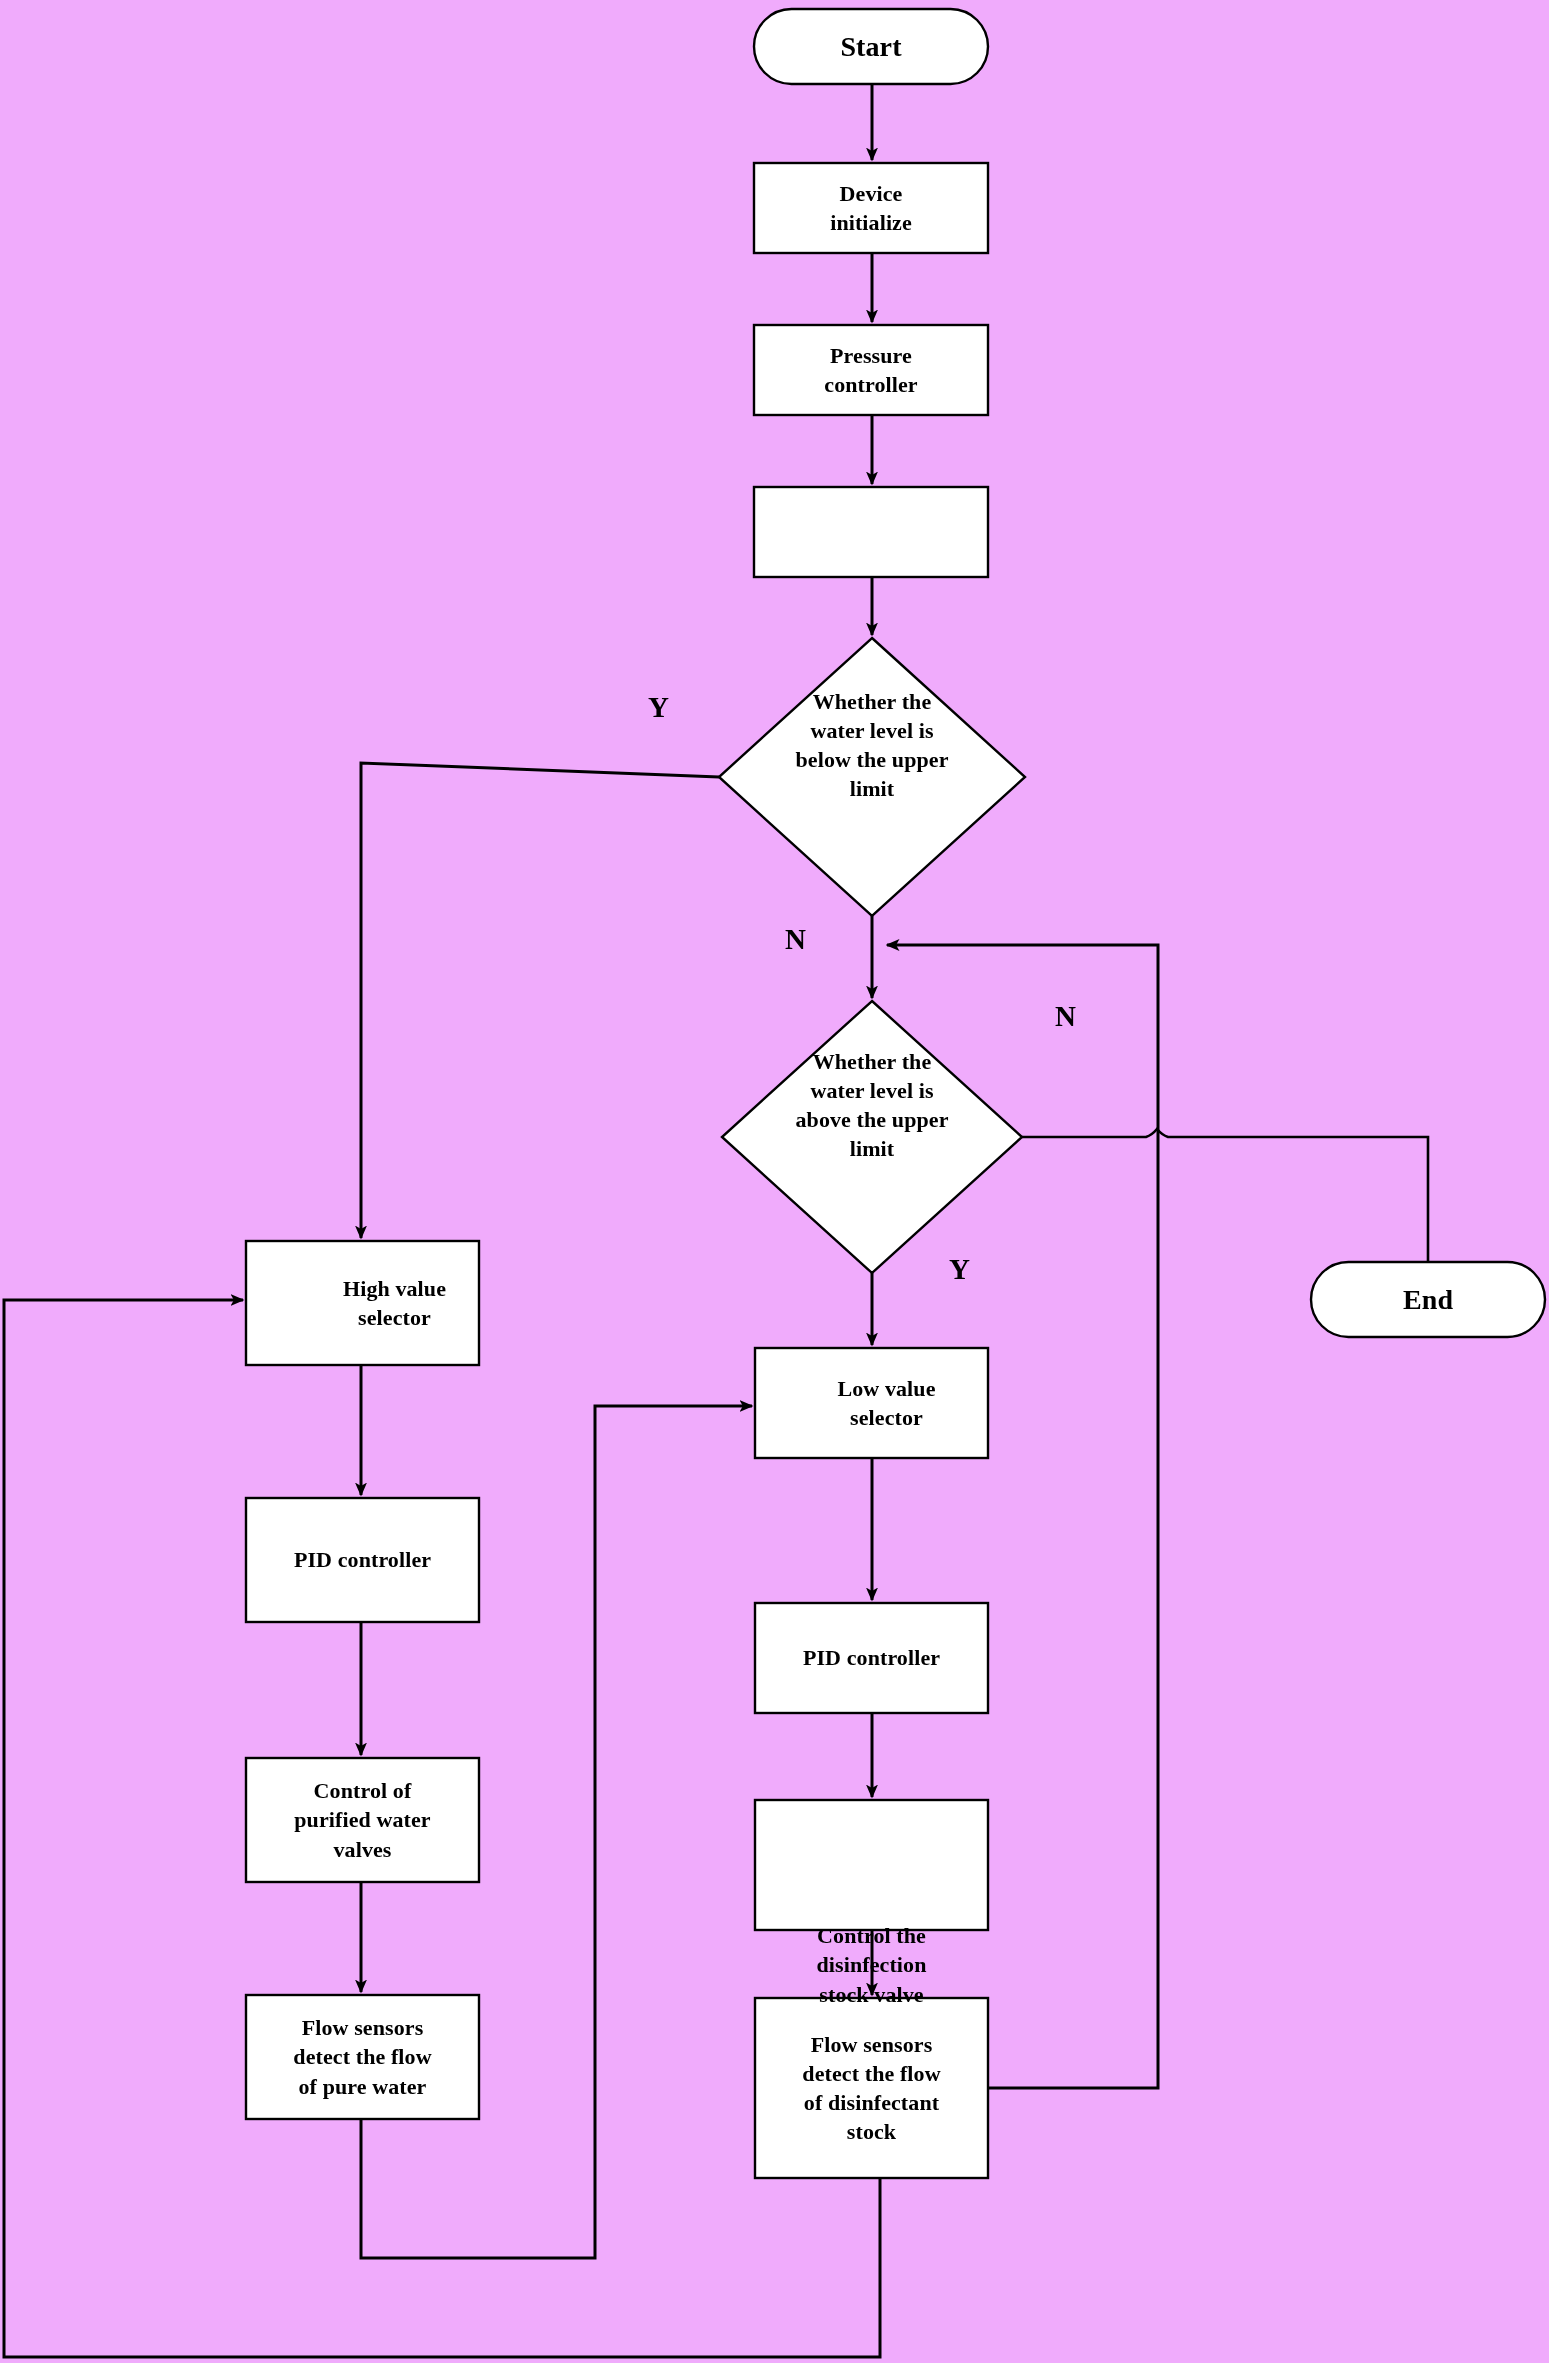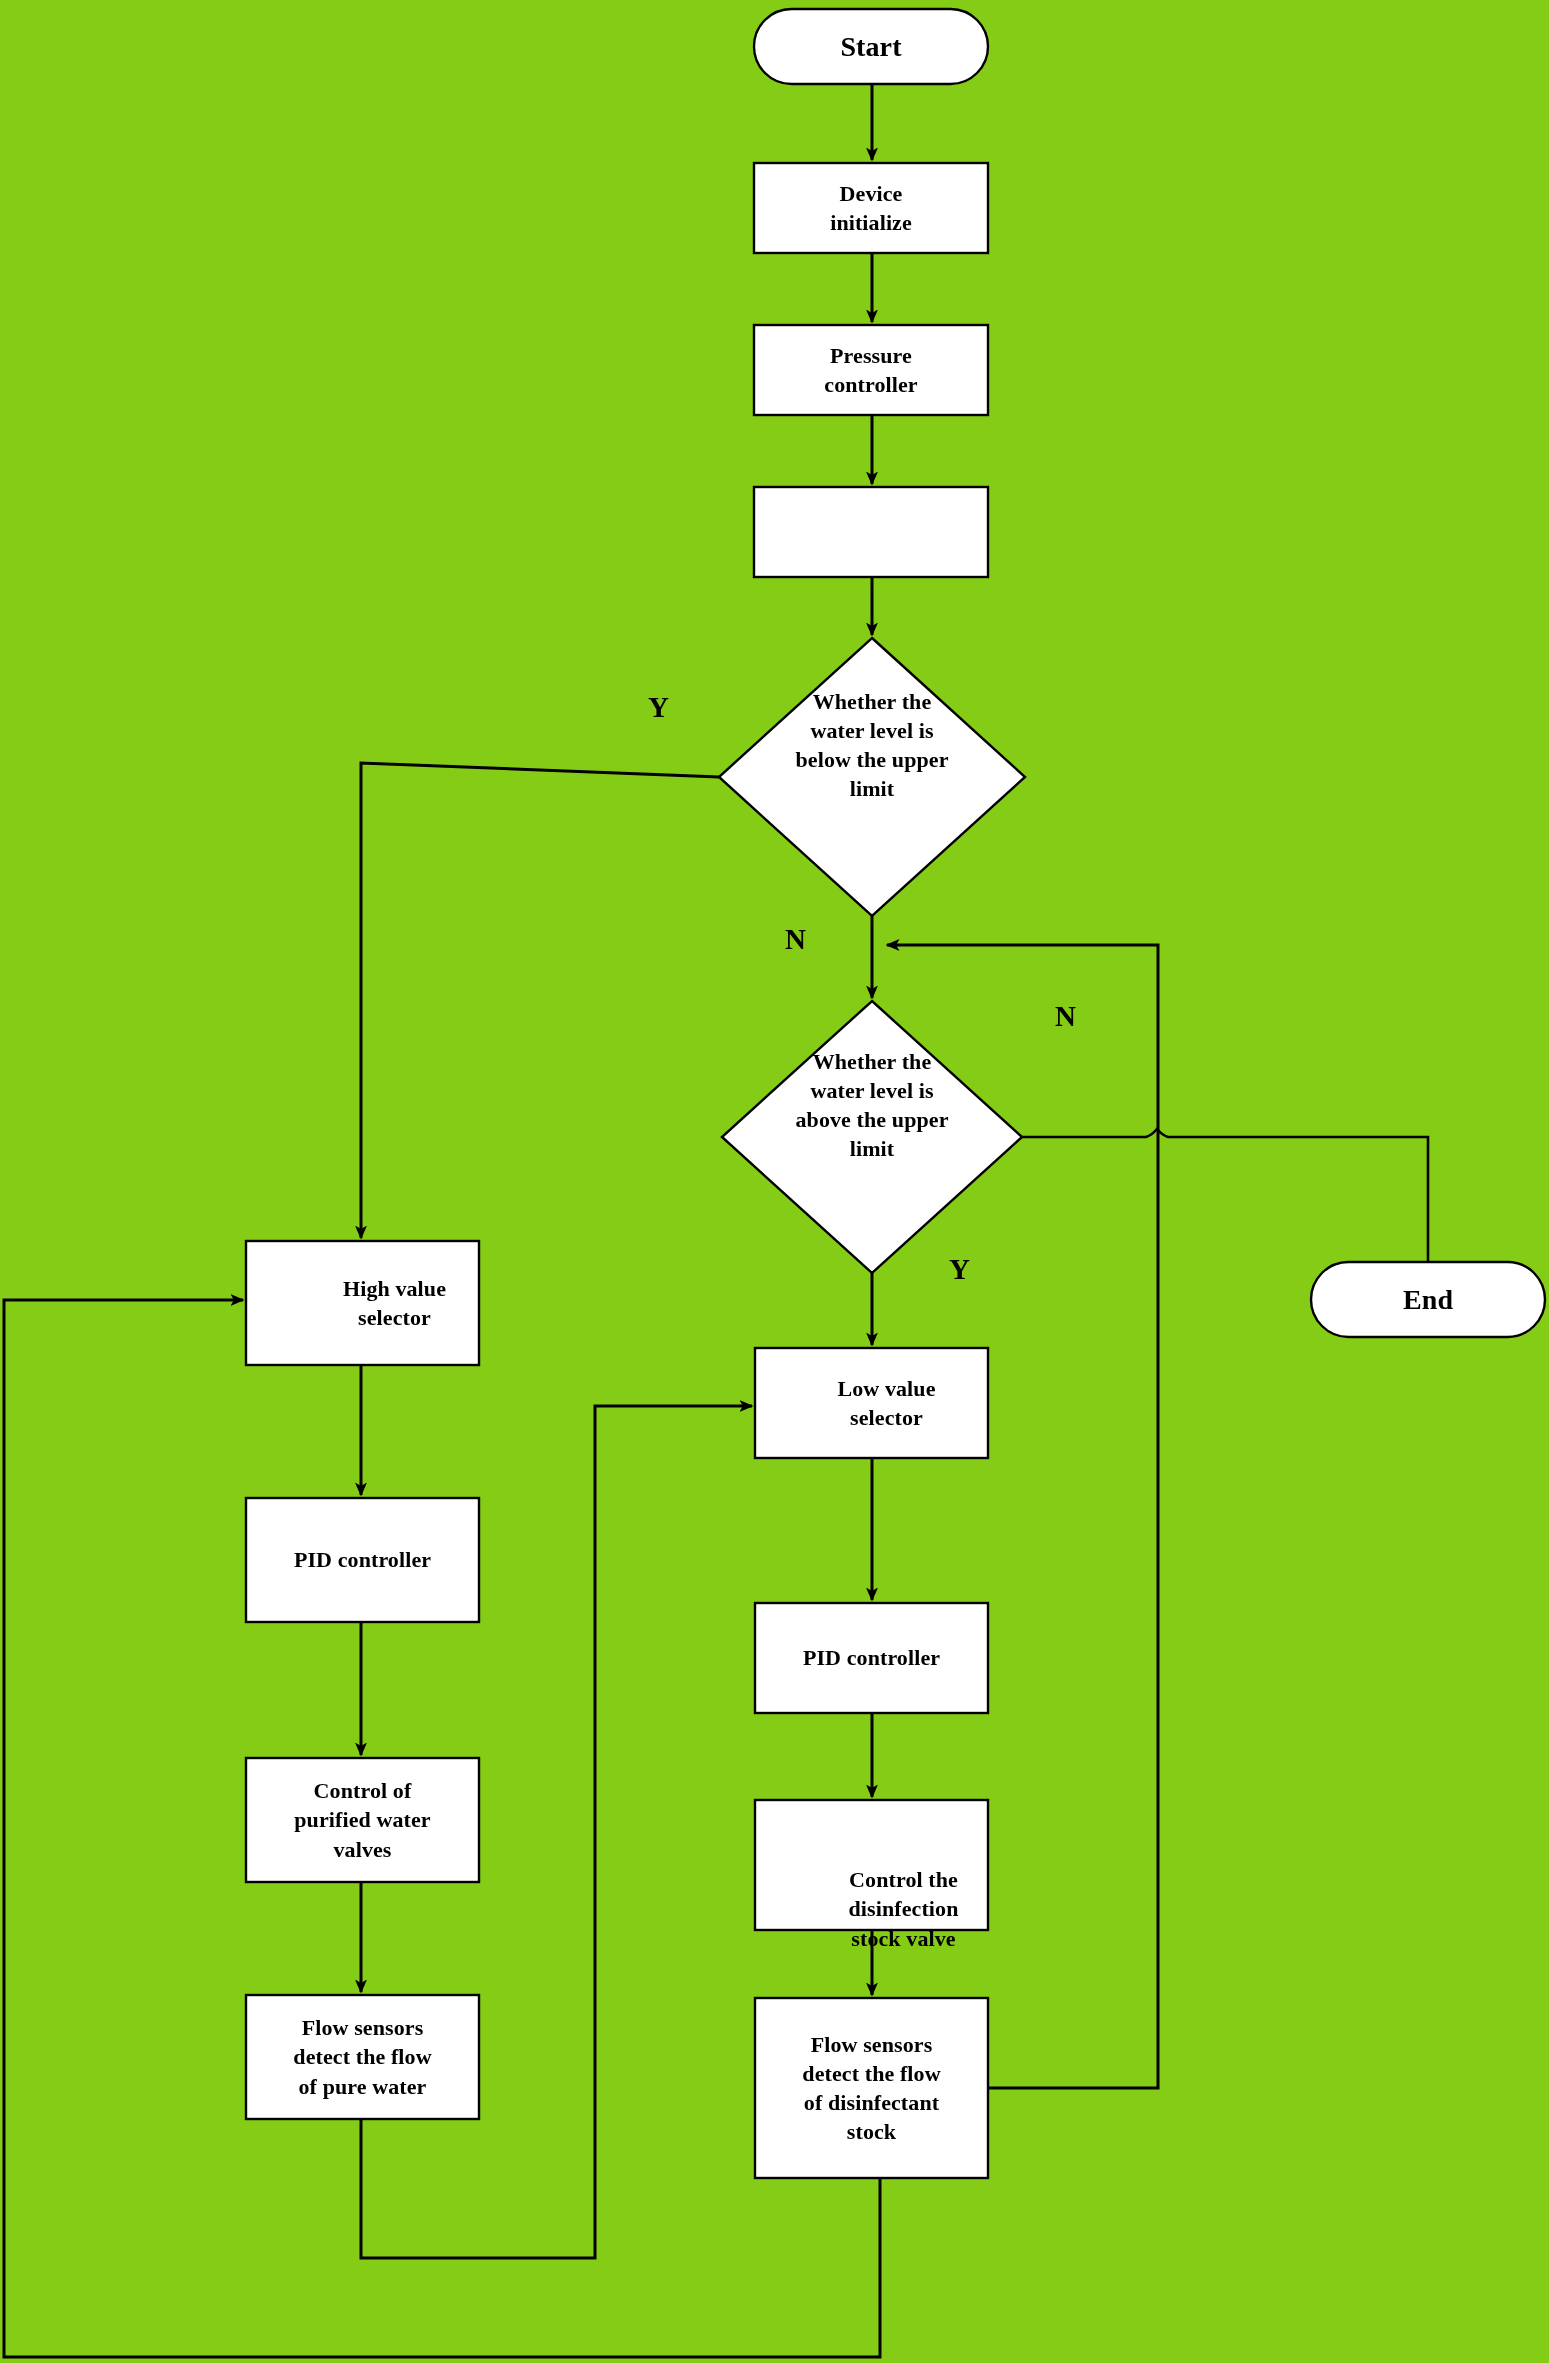--- a/index.html
+++ b/index.html
@@ -1,17 +1,17 @@
 <!DOCTYPE html>
 <html><head>
 <meta charset="utf-8">
 <style>
   html,body{margin:0;padding:0;background:#ffffff;}
   body{width:1549px;height:2363px;font-family:"Liberation Serif","DejaVu Serif",serif;}
-  #sheet{position:relative;width:1549px;height:2363px;overflow:hidden;background:#84cc16;}
+  #sheet{position:relative;width:1549px;height:2363px;overflow:hidden;background:#f0abfc;}
   svg#flow{position:absolute;left:0;top:0;width:1549px;height:2363px;}
   .shape-stroke-thin{fill:#ffffff;stroke:#000000;stroke-width:2.4;}
   .conn{fill:none;stroke:#000000;stroke-width:3;stroke-linecap:butt;stroke-linejoin:miter;}
   .conn-thin{fill:none;stroke:#000000;stroke-width:2.6;}
   .nodetext{position:absolute;text-align:center;color:#000;font-weight:bold;
             font-family:"Liberation Serif","DejaVu Serif",serif;
             font-size:22px;line-height:1.33;letter-spacing:0.1px;
             display:flex;align-items:center;justify-content:center;
             pointer-events:none;white-space:pre-line;}
   .edgelabel{position:absolute;color:#000;font-weight:bold;
@@ -126,21 +126,21 @@
 
   <div class="nodetext" style="left:244px;top:1995px;width:237px;height:124px;">Flow sensors
 detect the flow
 of pure water</div>
 
   <div class="nodetext" style="left:755px;top:1348px;width:233px;height:110px;padding-left:15px;">Low value
 selector</div>
 
   <div class="nodetext" style="left:755px;top:1603px;width:233px;height:110px;">PID controller</div>
 
-  <div class="nodetext" style="left:755px;top:1844px;width:233px;height:130px;margin-left:32px;">Control the
+  <div class="nodetext" style="left:755px;top:1900px;width:233px;height:130px;">Control the
 disinfection
 stock valve</div>
 
   <div class="nodetext" style="left:753px;top:1998px;width:237px;height:180px;">Flow sensors
 detect the flow
 of disinfectant
 stock</div>
 
   <div class="nodetext termtext" style="left:1311px;top:1262px;width:234px;height:75px;">End</div>
 

